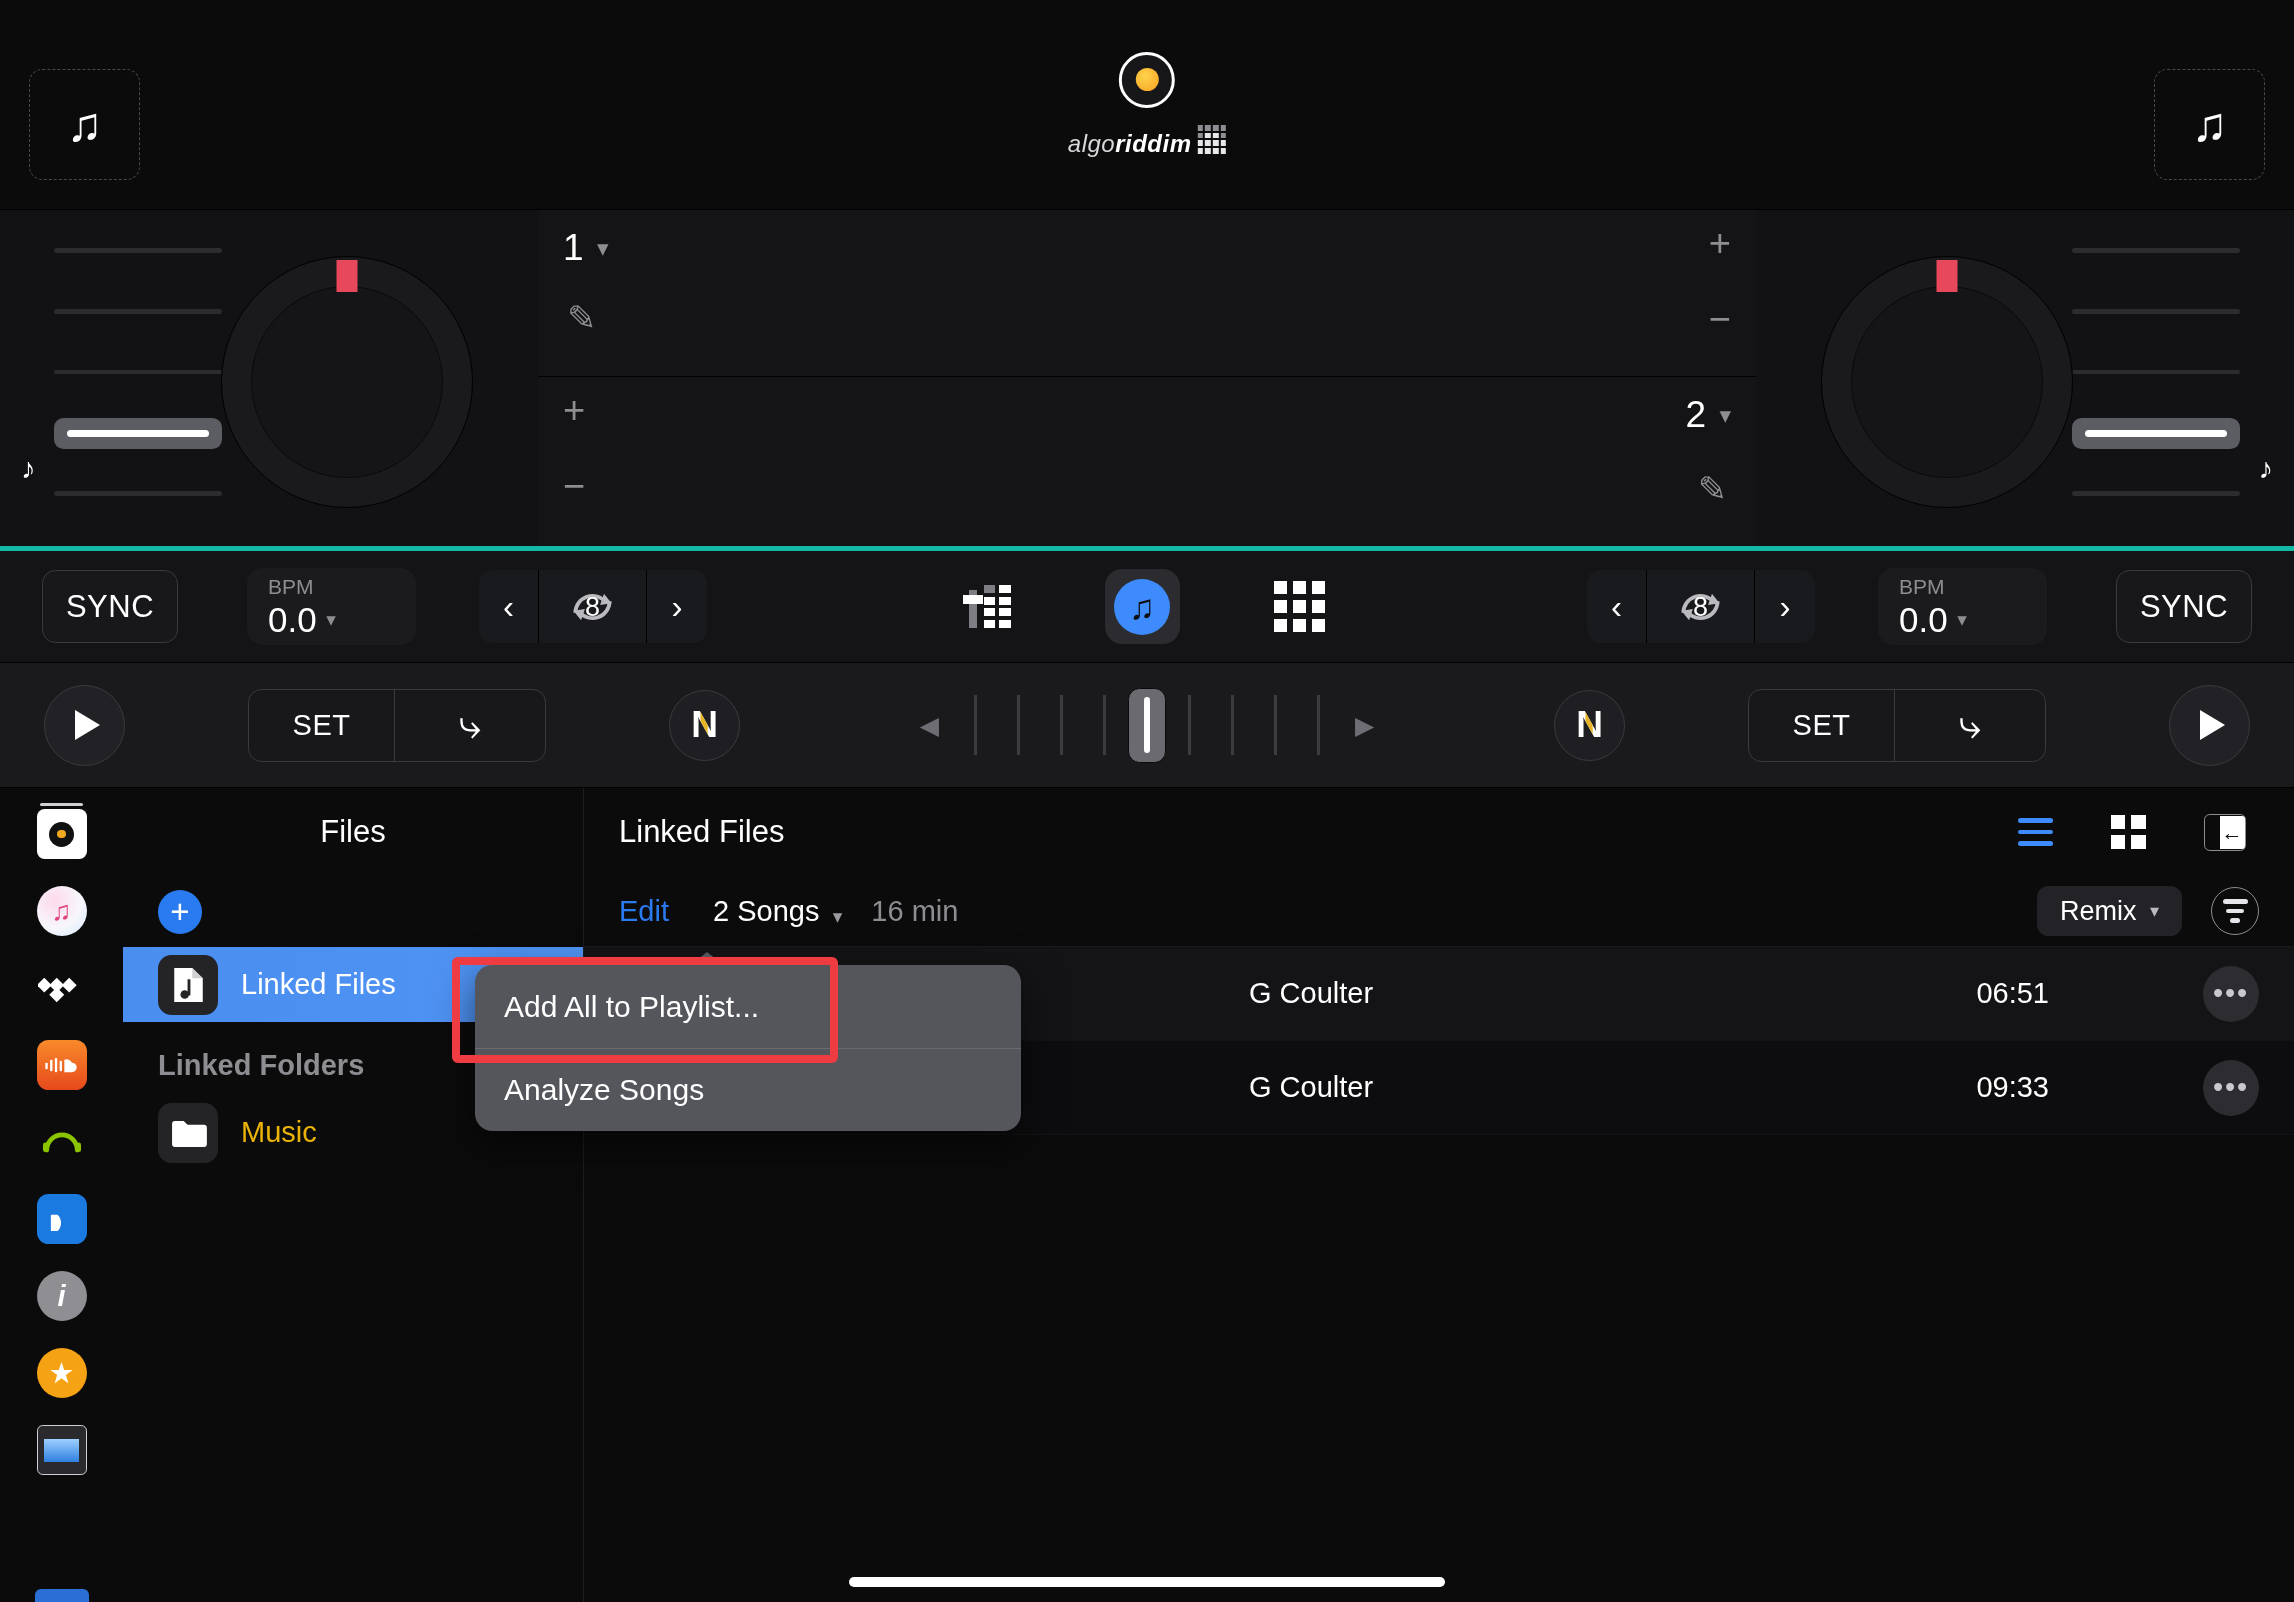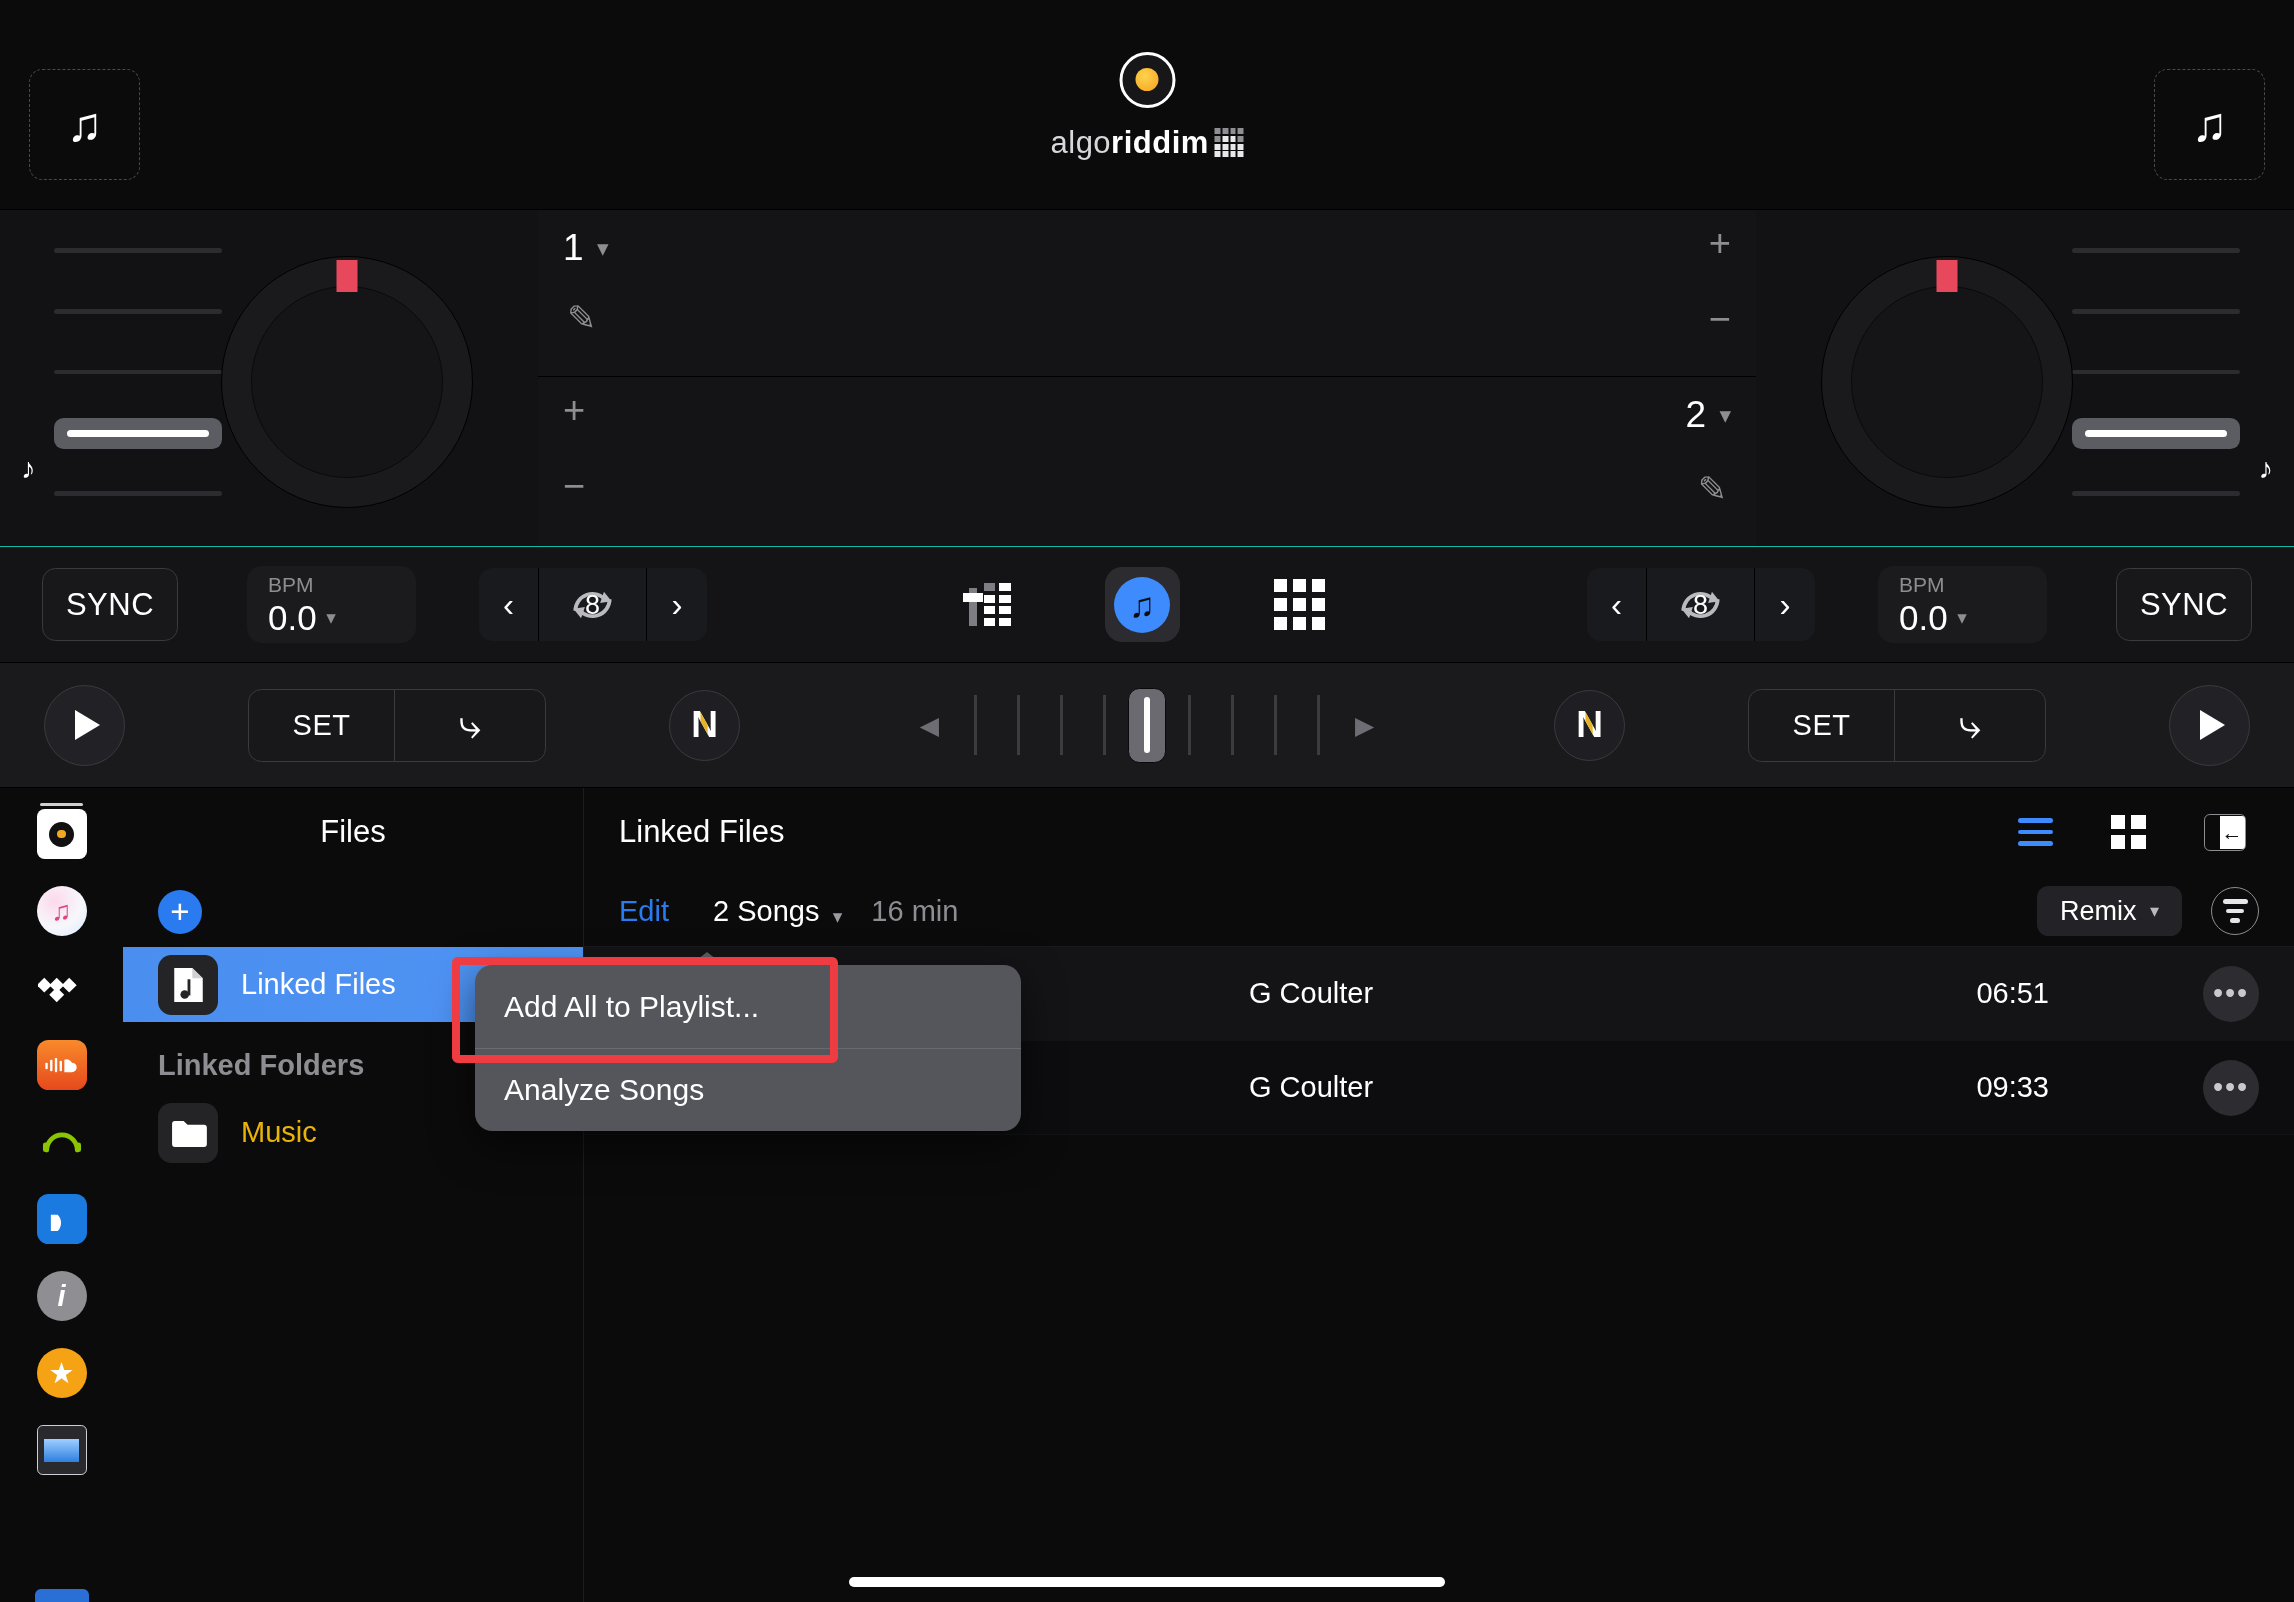--- a/index.html
+++ b/index.html
@@ -42,21 +42,21 @@
     display: flex; align-items: center; justify-content: center;
     color: #fff; font-size: 48px;
   }
   .corner-btn.left { left: 29px; }
   .corner-btn.right { right: 29px; }
   .logo-wrap { position: absolute; left: 50%; transform: translateX(-50%); top: 7.7px; text-align: center; }
   .vinyl { width: 56px; height: 56px; border-radius: 50%; border: 3.8px solid #fff; background: #17171a;
            display:flex; align-items:center; justify-content:center; margin: 0 auto; }
   .vinyl .center { width: 23px; height: 23px; border-radius: 50%; background: radial-gradient(circle at 40% 35%, #ffd34d, #f5a11f); }
   .brand { margin-top: 17.3px; display: flex; align-items: flex-end; gap: 5.8px; justify-content: center; }
-  .brand .txt { font-size: 31px; color: #d8d8dc; letter-spacing: 0.5px; }
+  .brand .txt { font-size: 24px; color: #d8d8dc; letter-spacing: 0.5px; font-style: italic; }
   .brand .txt b { color: #fff; font-weight: 700; }
   .brand .grid { display: grid; grid-template-columns: repeat(4, 5.8px); grid-template-rows: repeat(4, 5.8px); gap: 1.9px; margin-bottom: 3.8px; }
   .brand .grid span { background: #8e8e93; }
   .brand .grid span.lt { background: #e8e8ea; }
 
   
   .decks { position: absolute; top: 209px; left: 0; width: 2294px; height: 336px; background: #0e0e10; border-top: 1px solid #000; }
   .deck-side { position: absolute; top: 0; height: 336px; width: 538px; background: #121214; }
   .deck-side.left { left: 0; } .deck-side.right { right: 0; }
   .eqlines { position: absolute; top: 38px; width: 168px; }
@@ -69,21 +69,21 @@
   .knob::before { content:''; position:absolute; inset: 29px; border-radius: 50%; background:#151517; border:1px solid #0a0a0c; }
   .knob .mark { position: absolute; top: 2.9px; left: 50%; transform: translateX(-50%); width: 21px; height: 32px; background: #e8485c; }
   .deck-center { position: absolute; left: 538px; top: 0; width: 1218px; height: 336px; background:#141416; }
   .dc-row { position: relative; height: 167px; border-bottom: 1px solid #000; }
   .dc-row:last-child { border-bottom: none; height: 169px; }
   .dc-num { position: absolute; font-size: 37px; color: #fff; display:flex; align-items:center; gap: 13.4px; }
   .dc-num .chev { color:#8d8d92; font-size: 23px; }
   .dc-icon { position: absolute; color:#8d8d92; font-size: 38px; }
 
   
-  .bar1 { position: absolute; top: 546px; left: 0; width: 2294px; height: 116px; background: #141416; border-top: 1px solid #14b8a6; display:flex; align-items:center; }
+  .bar1 { position: absolute; top: 546px; left: 0; width: 2294px; height: 116px; background: #141416; border-top: 5px solid #14b8a6; display:flex; align-items:center; }
   .sync-btn { width: 136px; height: 73px; border: 1.4px solid #3a3a3f; border-radius: 13.4px; background: #18181b;
               color:#fff; font-size: 31px; display:flex; align-items:center; justify-content:center; letter-spacing:0.5px; }
   .bpm-box { width: 169px; height: 77px; border-radius: 15.4px; background:#1b1b1e; padding: 7.7px 21px; }
   .bpm-box .lbl { font-size: 21px; color:#8d8d92; line-height: 1; }
   .bpm-box .val { font-size: 35px; color:#fff; display:flex; align-items:center; gap:9.6px; margin-top: 2.9px; }
   .bpm-box .val .chev { font-size: 19px; color:#8d8d92; }
   .loop-group { display:flex; align-items:center; height: 73px; border-radius:13.4px; overflow:hidden; background:#191a1d; }
   .loop-group .seg { width: 60px; height: 73px; display:flex; align-items:center; justify-content:center; color:#fff; font-size: 33px; border-right:1px solid #000; }
   .loop-group .seg:last-child { border-right:none; }
   .loop-group .mid { width: 108px; position:relative; }

